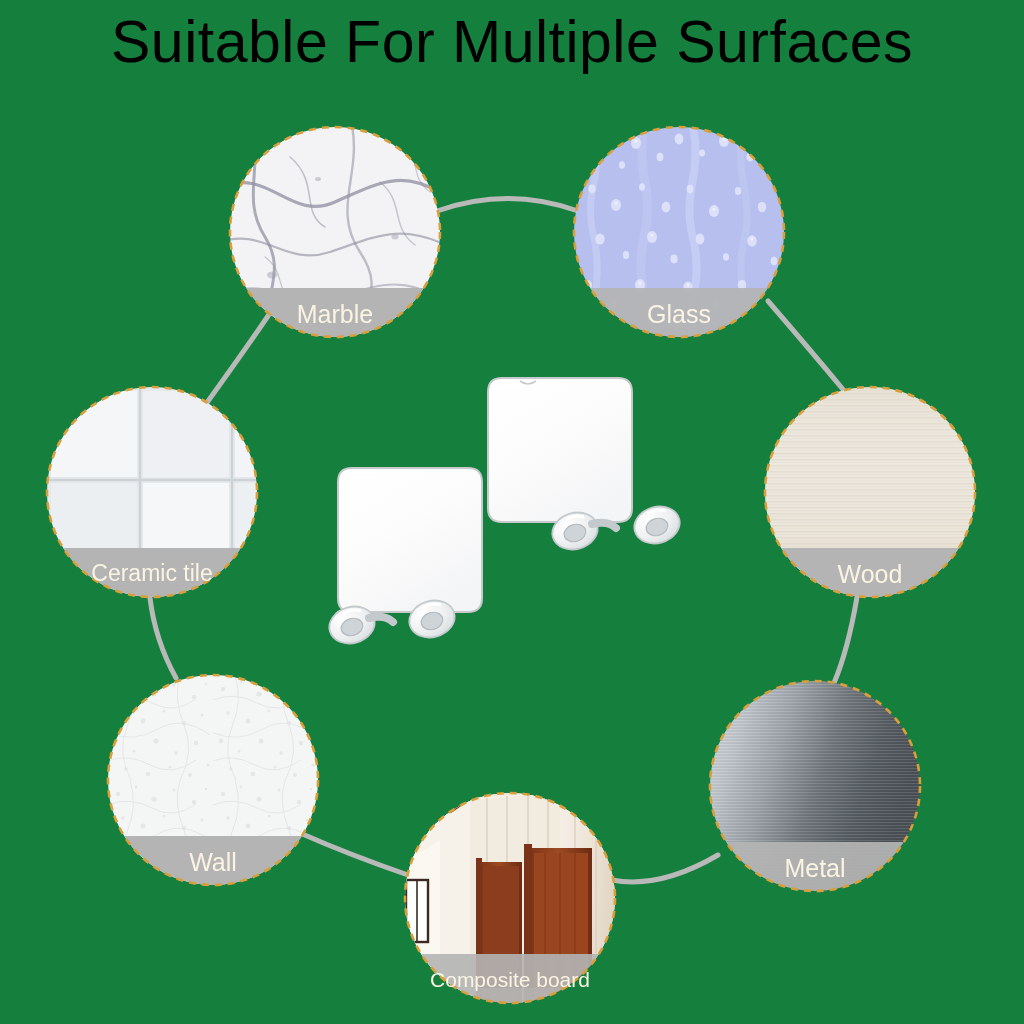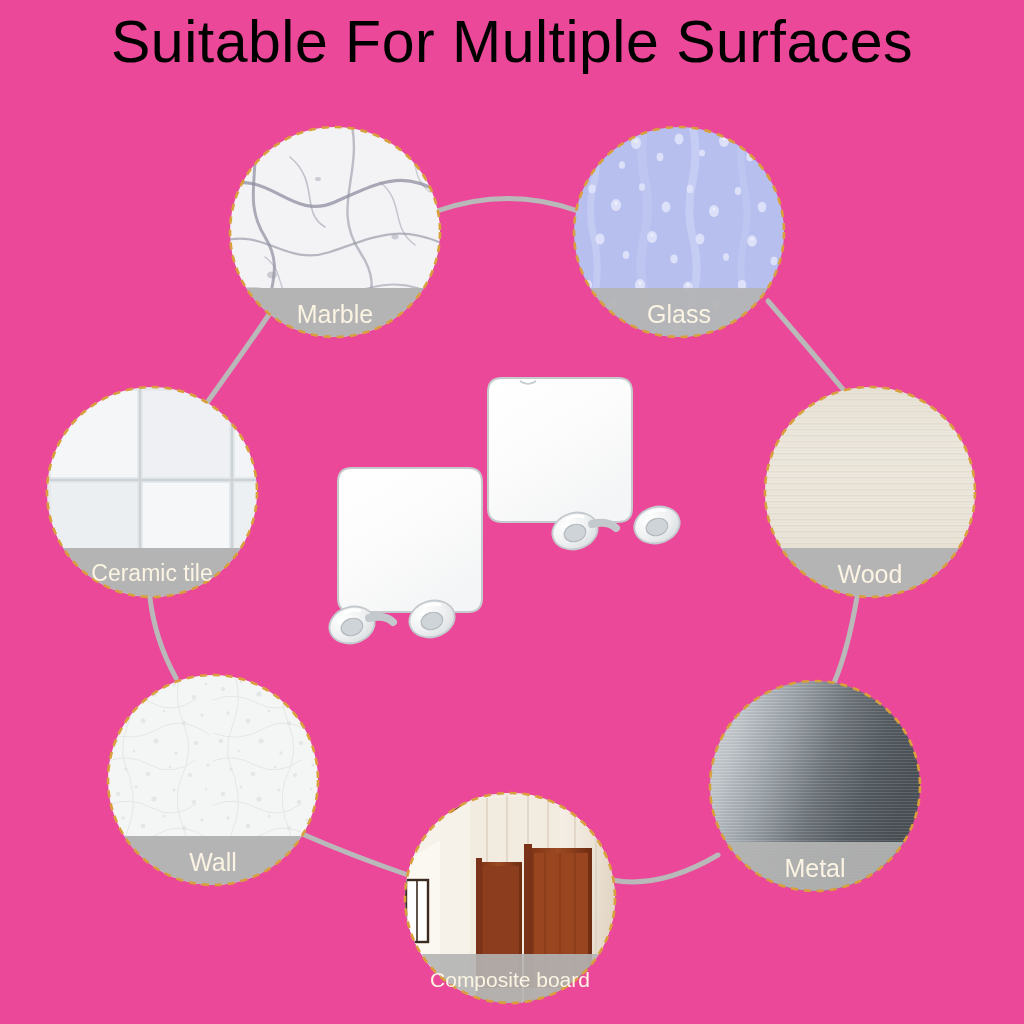--- a/index.html
+++ b/index.html
@@ -4,21 +4,21 @@
 <style>
   html, body {
     margin: 0;
     padding: 0;
     background: #ffffff;
   }
   #page {
     position: relative;
     width: 1024px;
     height: 1024px;
-    background: #ec4899;
+    background: #15803d;
     overflow: hidden;
     font-family: "Liberation Sans", "DejaVu Sans", sans-serif;
   }
   #title {
     position: absolute;
     left: 0;
     top: 8px;
     width: 1024px;
     text-align: center;
     font-family: "Liberation Sans", "DejaVu Sans", sans-serif;

